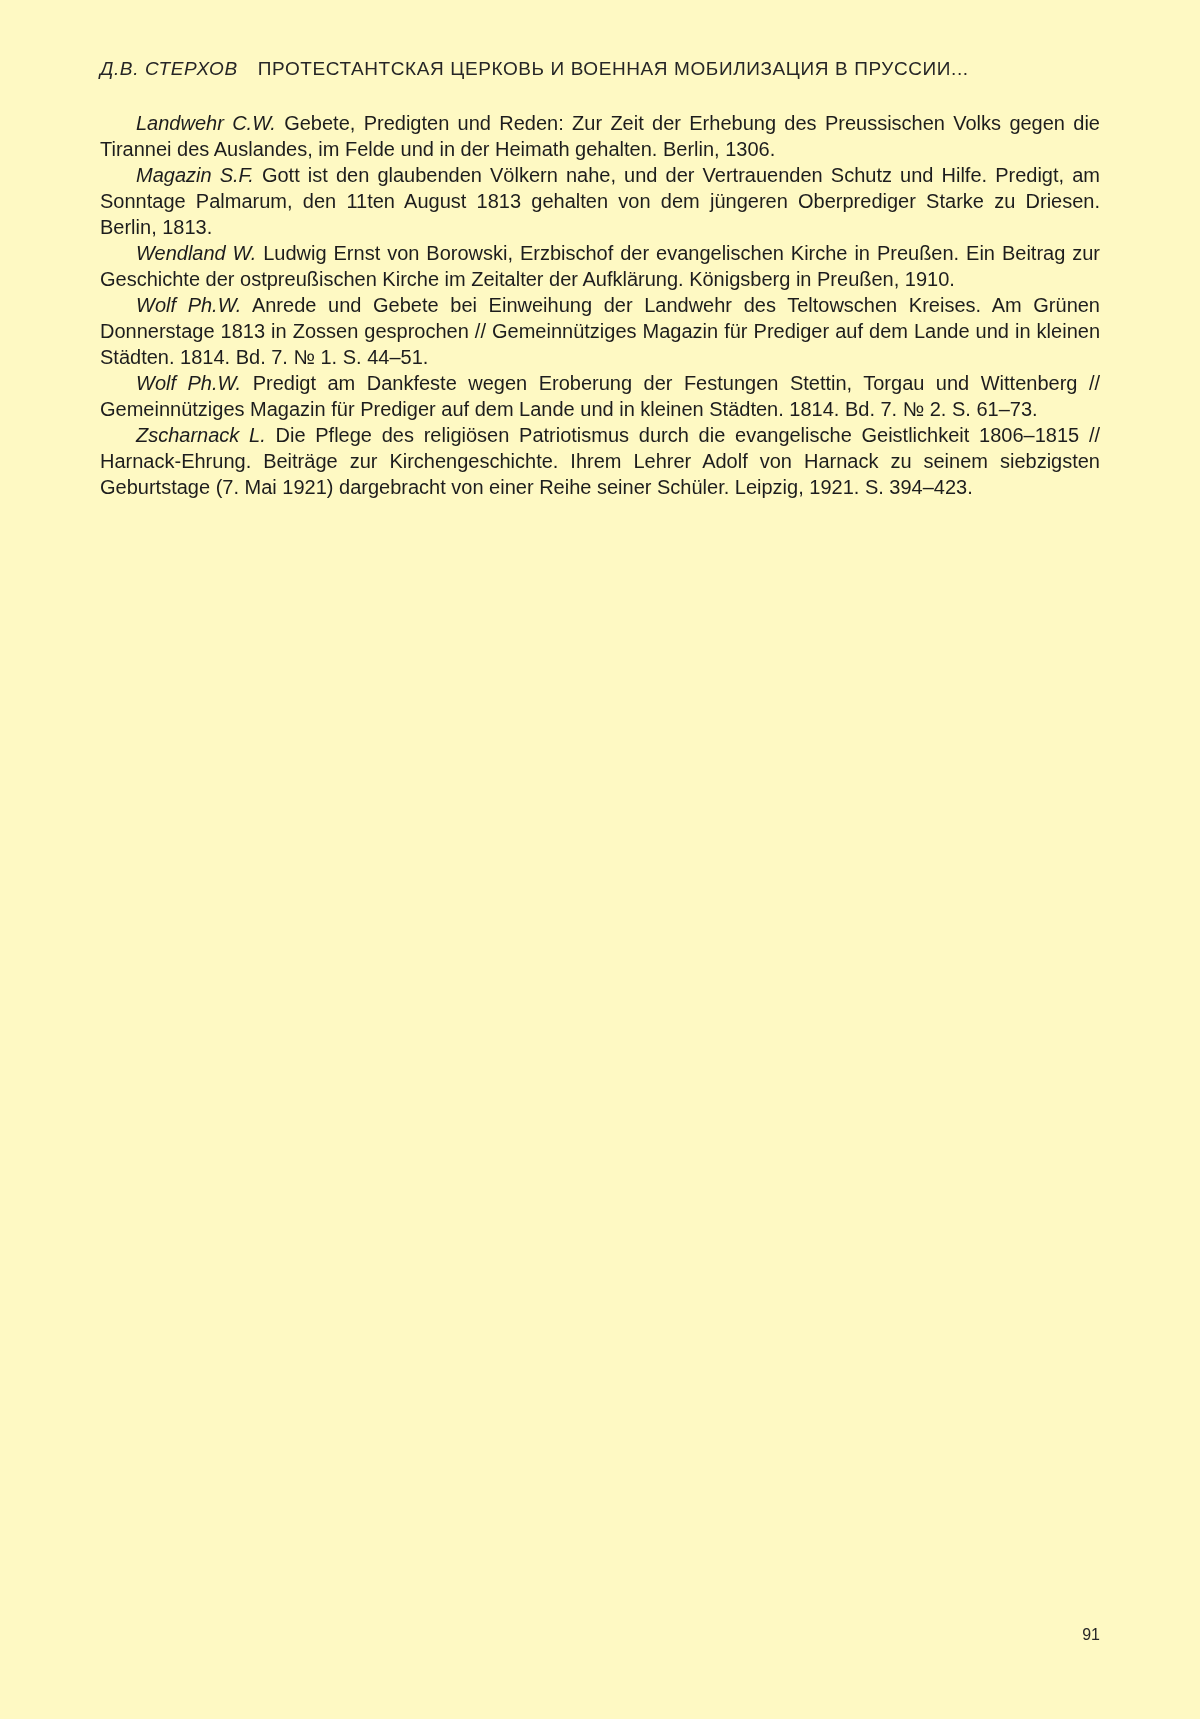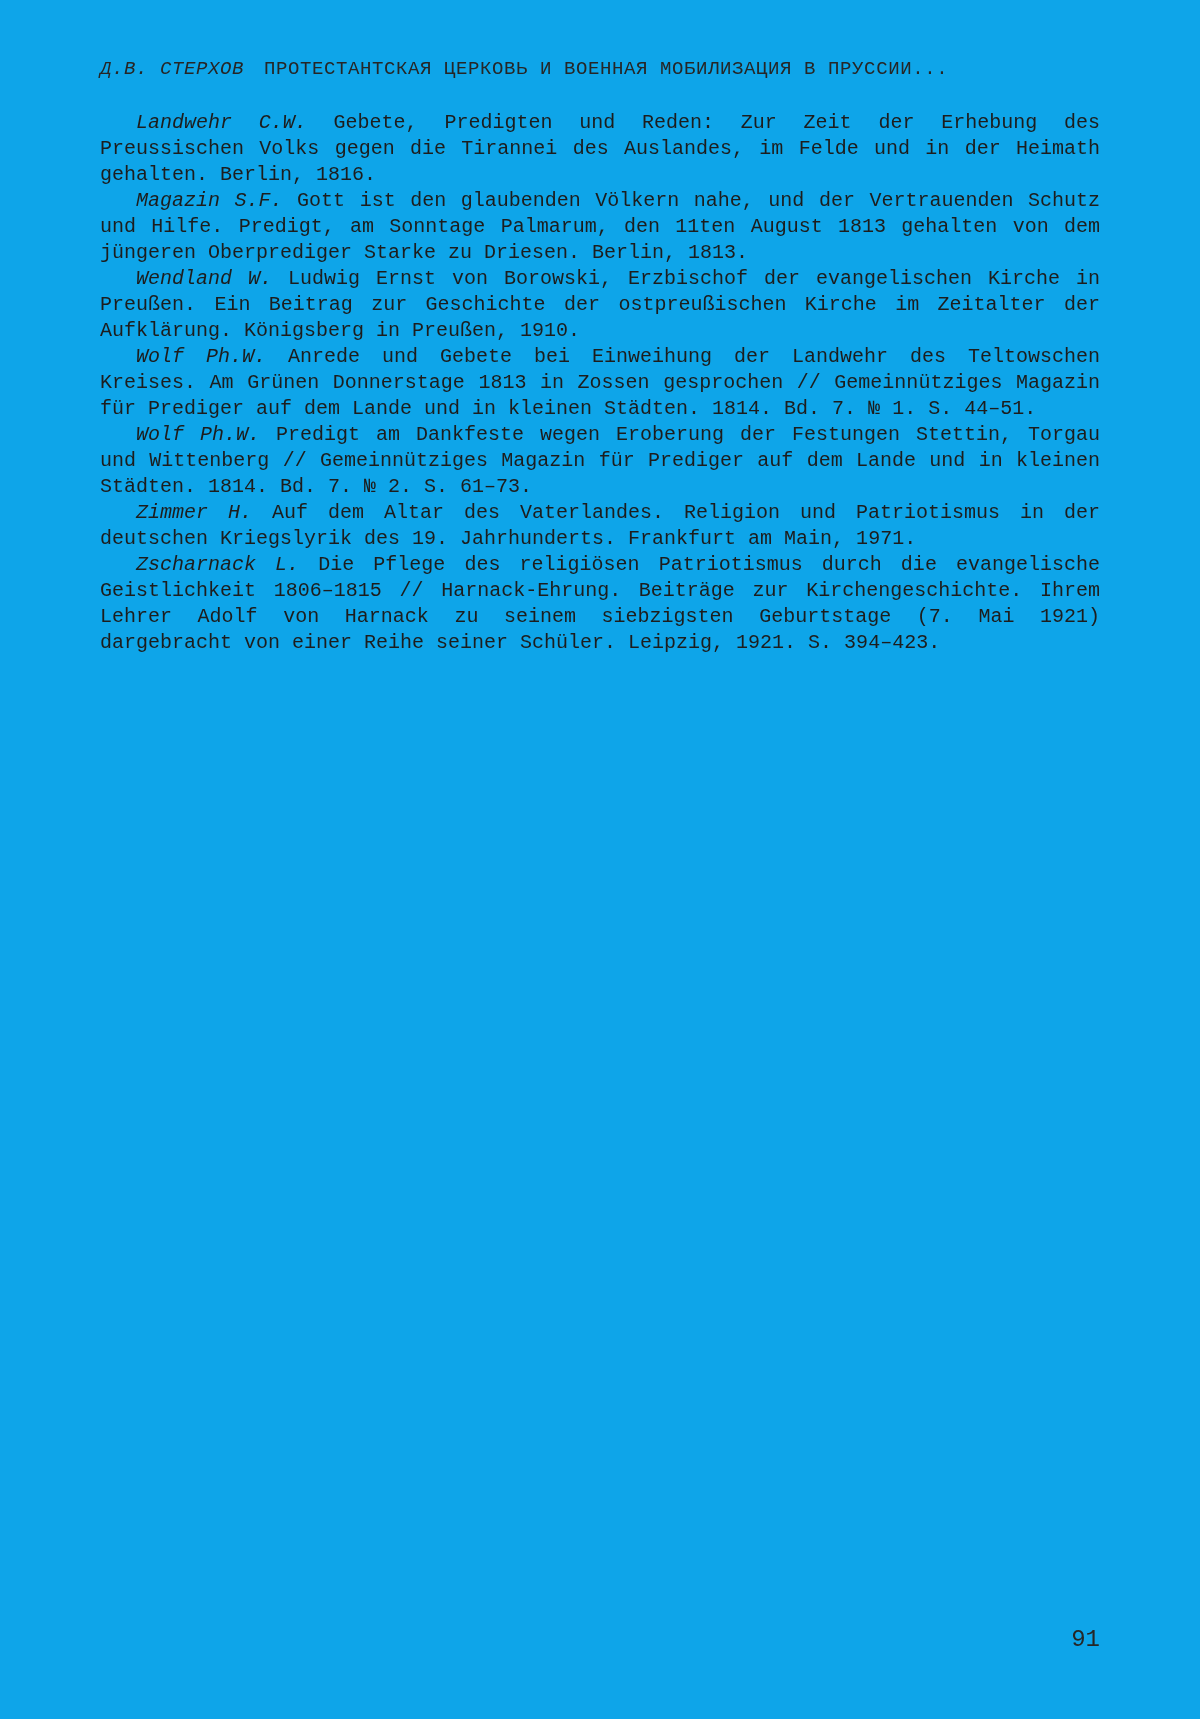--- a/index.html
+++ b/index.html
@@ -5,23 +5,23 @@
   html, body {
     margin: 0;
     padding: 0;
     background: #ffffff;
   }
   .page {
     position: relative;
     width: 1200px;
     height: 1719px;
     margin: 0 auto;
-    background: #0ea5e9;
+    background: #fef9c3;
     color: #1c1c1c;
-    font-family: Liberation Mono, monospace;
+    font-family: Liberation Sans, sans-serif;
     box-sizing: border-box;
     padding: 58px 100px 0 100px;
     overflow: hidden;
   }
   .running-head {
     white-space: nowrap;
     font-size: 19px;
     letter-spacing: 0.6px;
     color: #262626;
   }
@@ -43,49 +43,48 @@
     margin: 0;
     text-indent: 36px;
   }
   .ref-author {
     font-style: italic;
   }
   .page-footer {
     position: absolute;
     right: 100px;
     top: 1626px;
-    font-size: 24px;
+    font-size: 16px;
     color: #262626;
   }
 </style>
 </head>
 <body>
 
 <div class="page">
 
   <header class="running-head">
     <span class="author-head">Д.В. СТЕРХОВ</span><span class="title-head">ПРОТЕСТАНТСКАЯ ЦЕРКОВЬ И ВОЕННАЯ МОБИЛИЗАЦИЯ В ПРУССИИ...</span>
   </header>
 
   <main class="references">
-  <p class="ref"><em class="ref-author">Landwehr C.W.</em><span class="ref-text"> Gebete, Predigten und Reden: Zur Zeit der Erhebung des Preussischen Volks gegen die Tirannei des Auslandes, im Felde und in der Heimath gehalten. Berlin, 1816.</span></p>
+  <p class="ref"><em class="ref-author">Landwehr C.W.</em><span class="ref-text"> Gebete, Predigten und Reden: Zur Zeit der Erhebung des Preussischen Volks gegen die Tirannei des Auslandes, im Felde und in der Heimath gehalten. Berlin, 1306.</span></p>
 
   <p class="ref"><em class="ref-author">Magazin S.F.</em><span class="ref-text"> Gott ist den glaubenden Völkern nahe, und der Vertrauenden Schutz und Hilfe. Predigt, am Sonntage Palmarum, den 11ten August 1813 gehalten von dem jüngeren Oberprediger Starke zu Driesen. Berlin, 1813.</span></p>
 
 
 
 
   <p class="ref"><em class="ref-author">Wendland W.</em><span class="ref-text"> Ludwig Ernst von Borowski, Erzbischof der evangelischen Kirche in Preußen. Ein Beitrag zur Geschichte der ostpreußischen Kirche im Zeitalter der Aufklärung. Königsberg in Preußen, 1910.</span></p>
 
   <p class="ref"><em class="ref-author">Wolf Ph.W.</em><span class="ref-text"> Anrede und Gebete bei Einweihung der Landwehr des Teltowschen Kreises. Am Grünen Donnerstage 1813 in Zossen gesprochen // Gemeinnütziges Magazin für Prediger auf dem Lande und in kleinen Städten. 1814. Bd. 7. № 1. S. 44–51.</span></p>
 
   <p class="ref"><em class="ref-author">Wolf Ph.W.</em><span class="ref-text"> Predigt am Dankfeste wegen Eroberung der Festungen Stettin, Torgau und Wittenberg // Gemeinnütziges Magazin für Prediger auf dem Lande und in kleinen Städten. 1814. Bd. 7. № 2. S. 61–73.</span></p>
 
 
-  <p class="ref"><em class="ref-author">Zimmer H.</em><span class="ref-text"> Auf dem Altar des Vaterlandes. Religion und Patriotismus in der deutschen Kriegslyrik des 19. Jahrhunderts. Frankfurt am Main, 1971.</span></p>
 
   <p class="ref"><em class="ref-author">Zscharnack L.</em><span class="ref-text"> Die Pflege des religiösen Patriotismus durch die evangelische Geistlichkeit 1806–1815 // Harnack-Ehrung. Beiträge zur Kirchengeschichte. Ihrem Lehrer Adolf von Harnack zu seinem siebzigsten Geburtstage (7. Mai 1921) dargebracht von einer Reihe seiner Schüler. Leipzig, 1921. S. 394–423.</span></p>
 </main>
 
   <footer class="page-footer">
     <span>91</span>
   </footer>
 
 </div>
 

